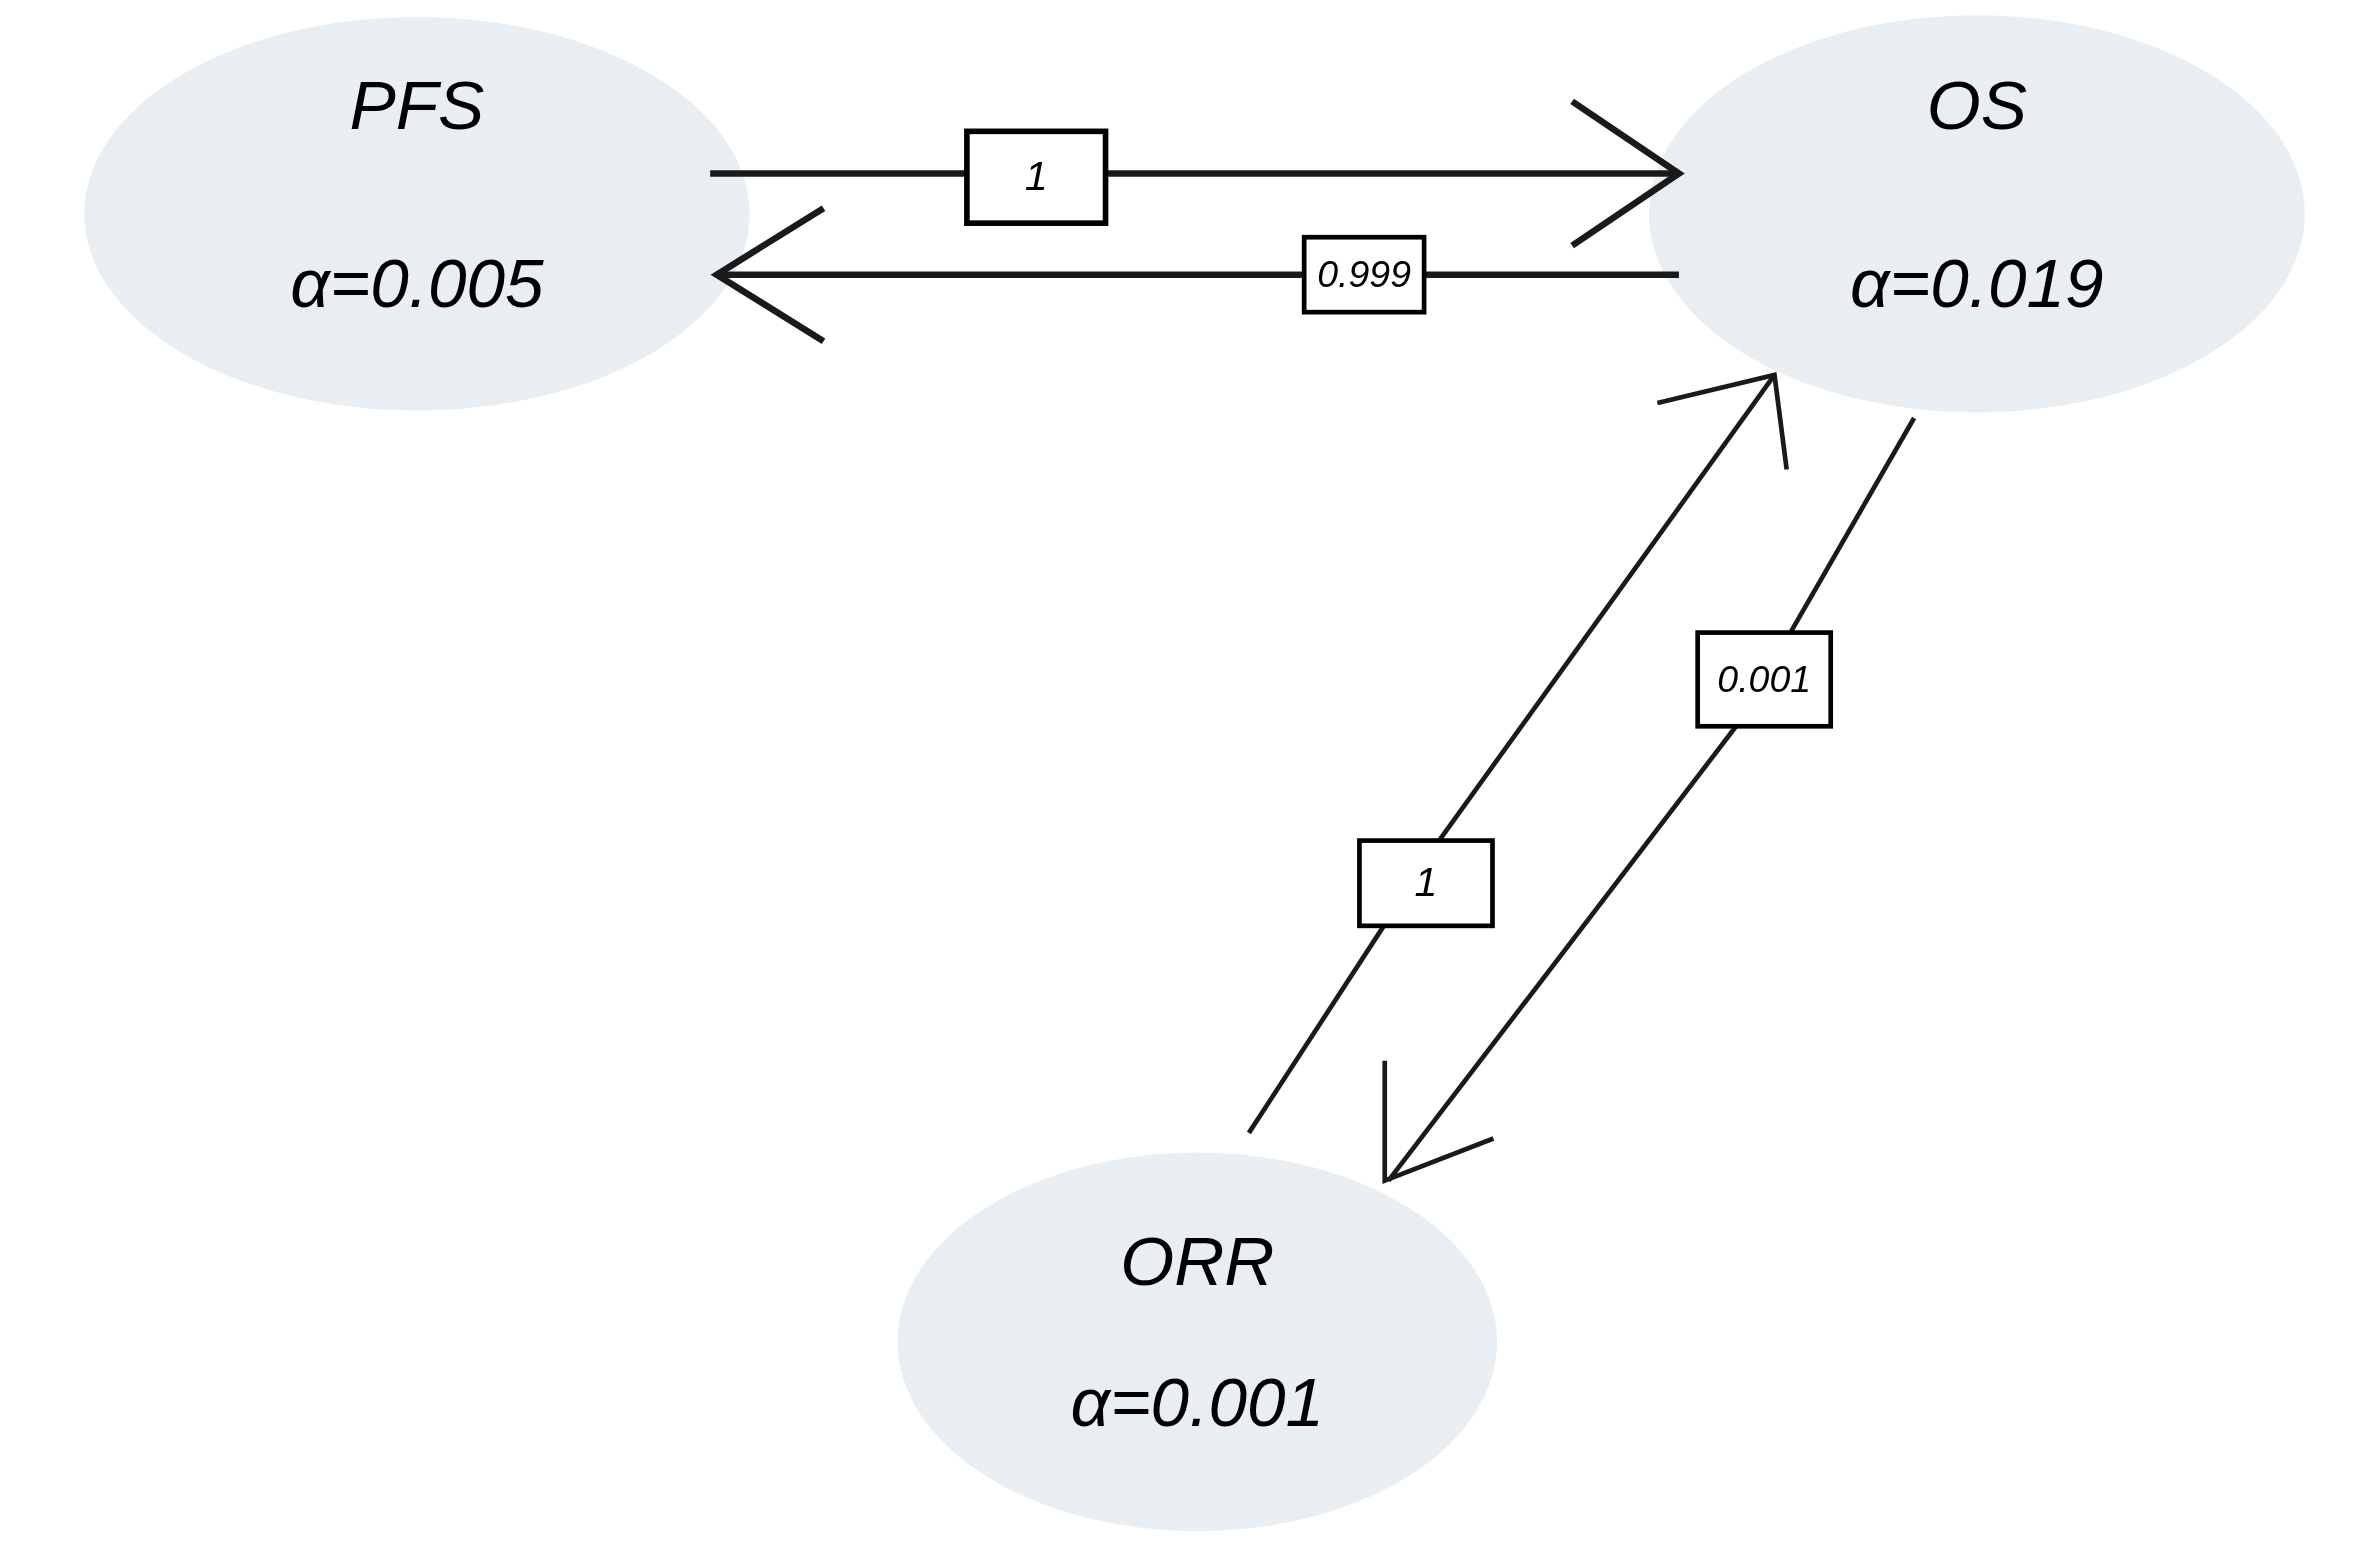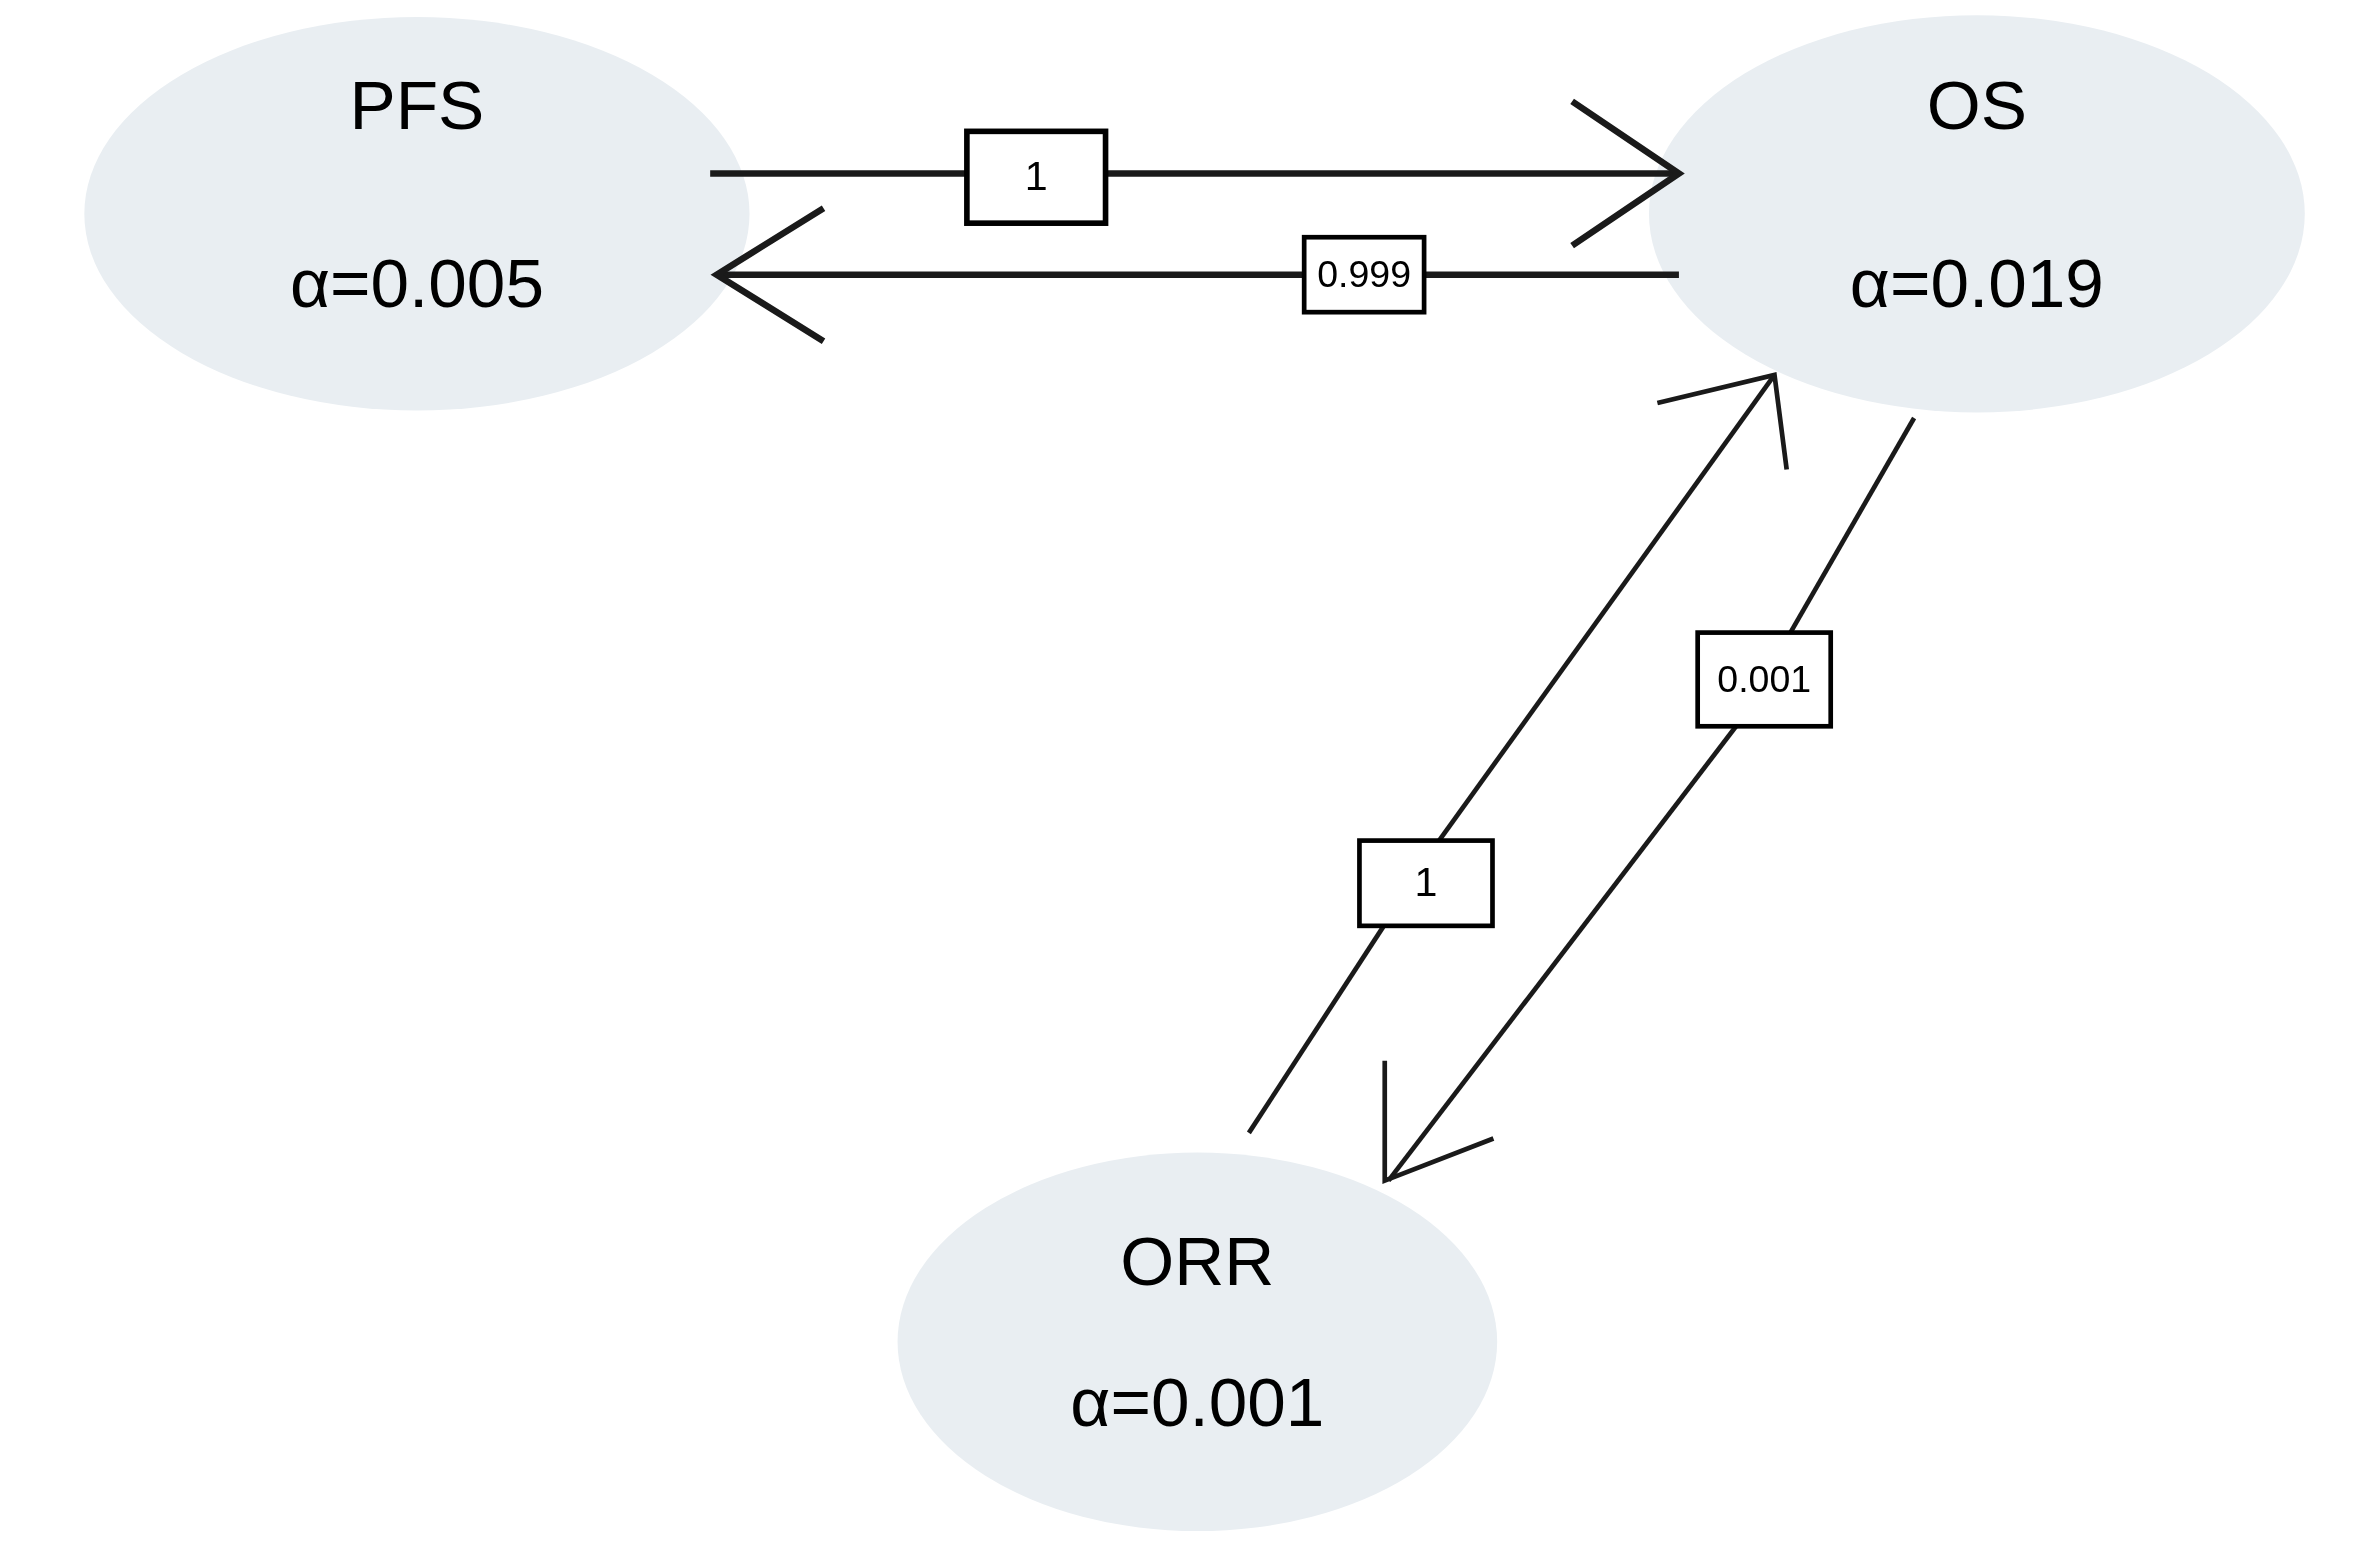--- a/index.html
+++ b/index.html
@@ -9,20 +9,21 @@
   }
   body {
     font-family: "Liberation Sans", sans-serif;
   }
   #canvas {
     position: relative;
     width: 2361px;
     height: 1565px;
     background: #ffffff;
     overflow: hidden;
+    font-style: italic;
   }
   #graph-svg {
     position: absolute;
     left: 0;
     top: 0;
     width: 2361px;
     height: 1565px;
   }
   .node-ellipse {
     fill: #e9eef2;

